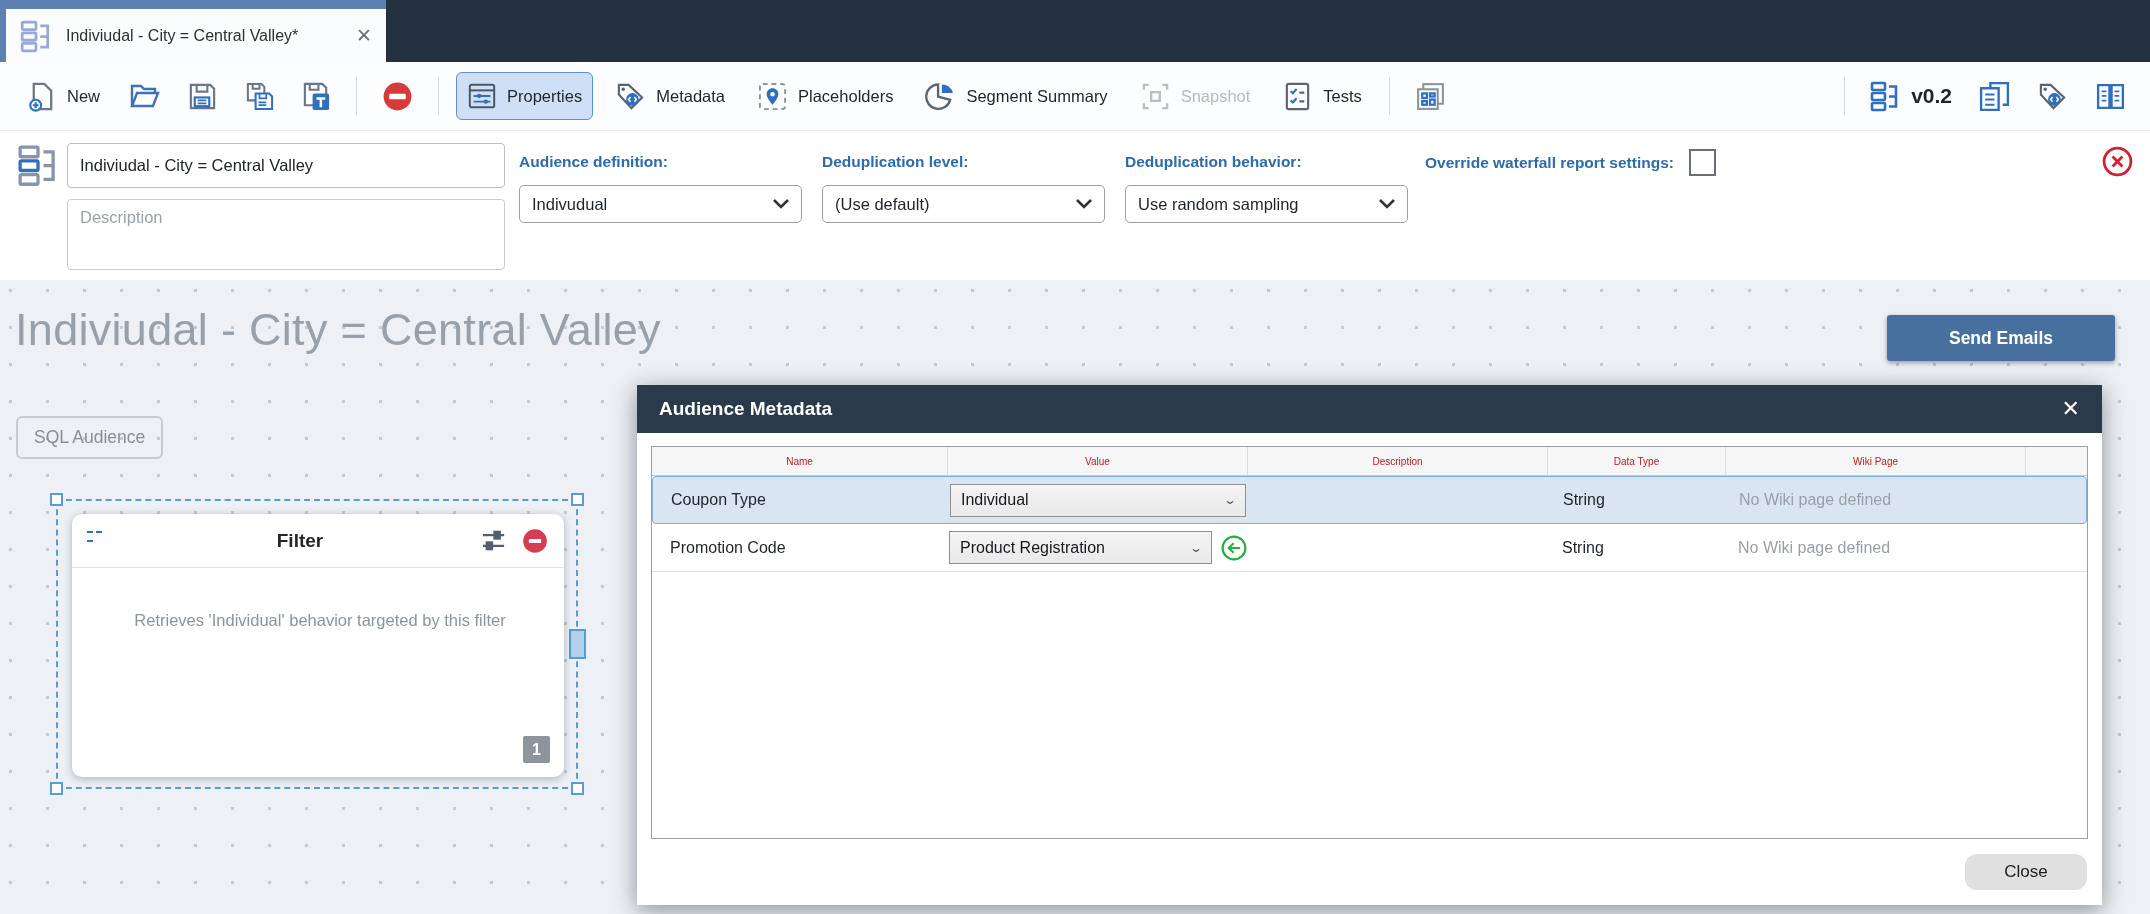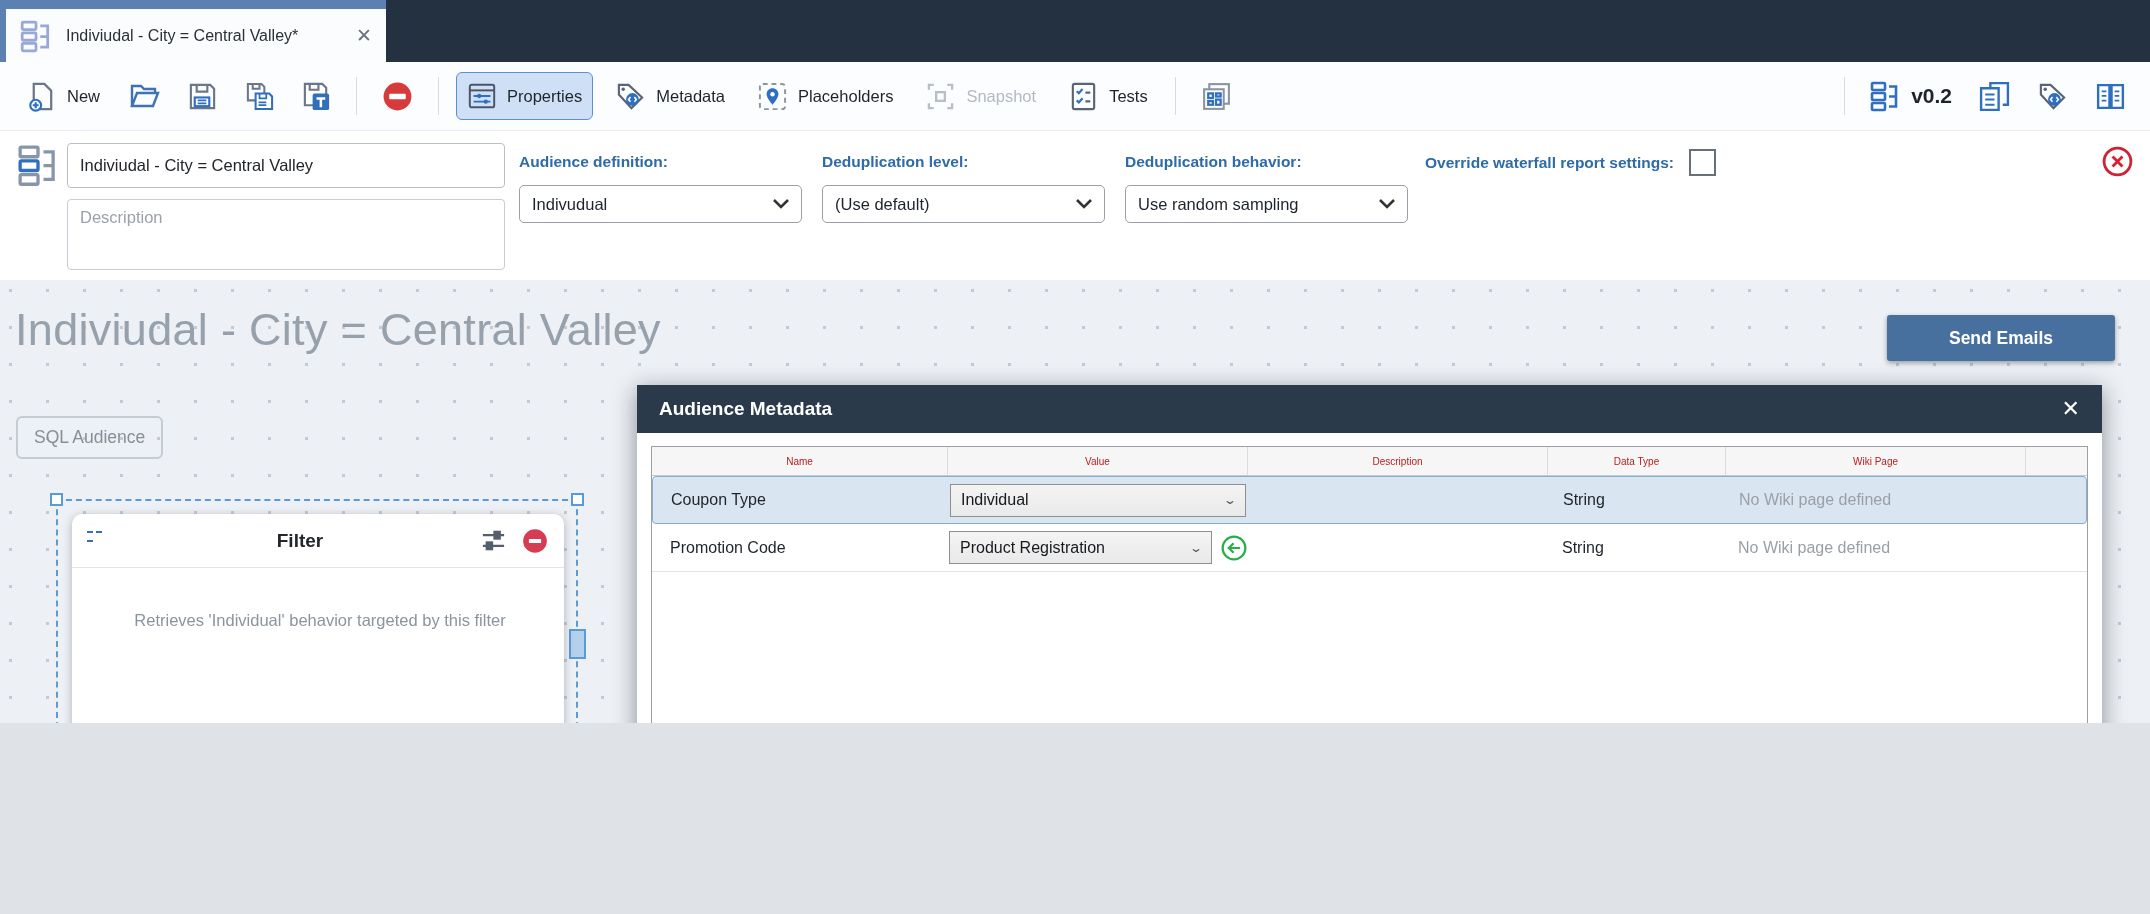--- a/index.html
+++ b/index.html
@@ -1,18 +1,18 @@
 <!DOCTYPE html>
 <html><head>
 <meta charset="utf-8">
 <style>
   * { box-sizing: border-box; margin: 0; padding: 0; }
   html,body { background:#dfe3e8; }
   .stage{
-    position:relative; width:2150px; height:723px; overflow:hidden;
+    position:relative; width:2150px; height:914px; overflow:hidden;
     font-family:"Liberation Sans", sans-serif; background:#fff;
   }
   
   .tabbar{position:absolute;left:0;top:0;width:2150px;height:62px;background:#233140;}
   .tab{
     position:absolute;left:0;top:0;width:386px;height:62px;background:#fbfcfd;
     border-top:9px solid #5b80b1;border-left:6px solid #5b80b1;
     display:flex;align-items:center;gap:13px;padding:0 14px 0 13px;cursor:pointer;
   }
   .tab-title{font-size:16px;color:#2b3036;}
@@ -233,20 +233,29 @@
     </div>
     <div class="tbtn">
       <span class="icon">
         <svg width="31" height="31" viewBox="0 0 32 32">
             <rect x="3" y="3" width="26" height="26" rx="3" fill="none" stroke="#8a93a0" stroke-width="2" stroke-dasharray="5 4"></rect>
             <path d="M16 7.5c-3.4 0-6.1 2.7-6.1 6 0 4.5 6.1 11 6.1 11s6.1-6.5 6.1-11c0-3.3-2.7-6-6.1-6z" fill="#2f6fbd"></path>
             <circle cx="16" cy="13.6" r="2.3" fill="#fff"></circle>
           </svg>
       </span>
       <span>Placeholders</span>
+    </div>
+    <div class="tbtn">
+      <span class="icon">
+        <svg width="31" height="31" viewBox="0 0 32 32">
+            <path d="M13.5 16V3.6A12.6 12.6 0 1 0 26 19.5z" fill="none" stroke="#5a6474" stroke-width="2.4"></path>
+            <path d="M17.5 12.5v-9A11.6 11.6 0 0 1 28.8 12.5z" fill="#2f6fbd"></path>
+          </svg>
+      </span>
+      <span>Segment Summary</span>
     </div>
     <div class="tbtn disabled">
       <span class="icon">
         <svg width="31" height="31" viewBox="0 0 32 32" fill="none" stroke="#b9bec6" stroke-width="2.4">
             <path d="M4 9V4h5M23 4h5v5M28 23v5h-5M9 28H4v-5"></path>
             <rect x="11.5" y="11.5" width="9" height="9"></rect>
           </svg>
       </span>
       <span>Snapshot</span>
     </div>

